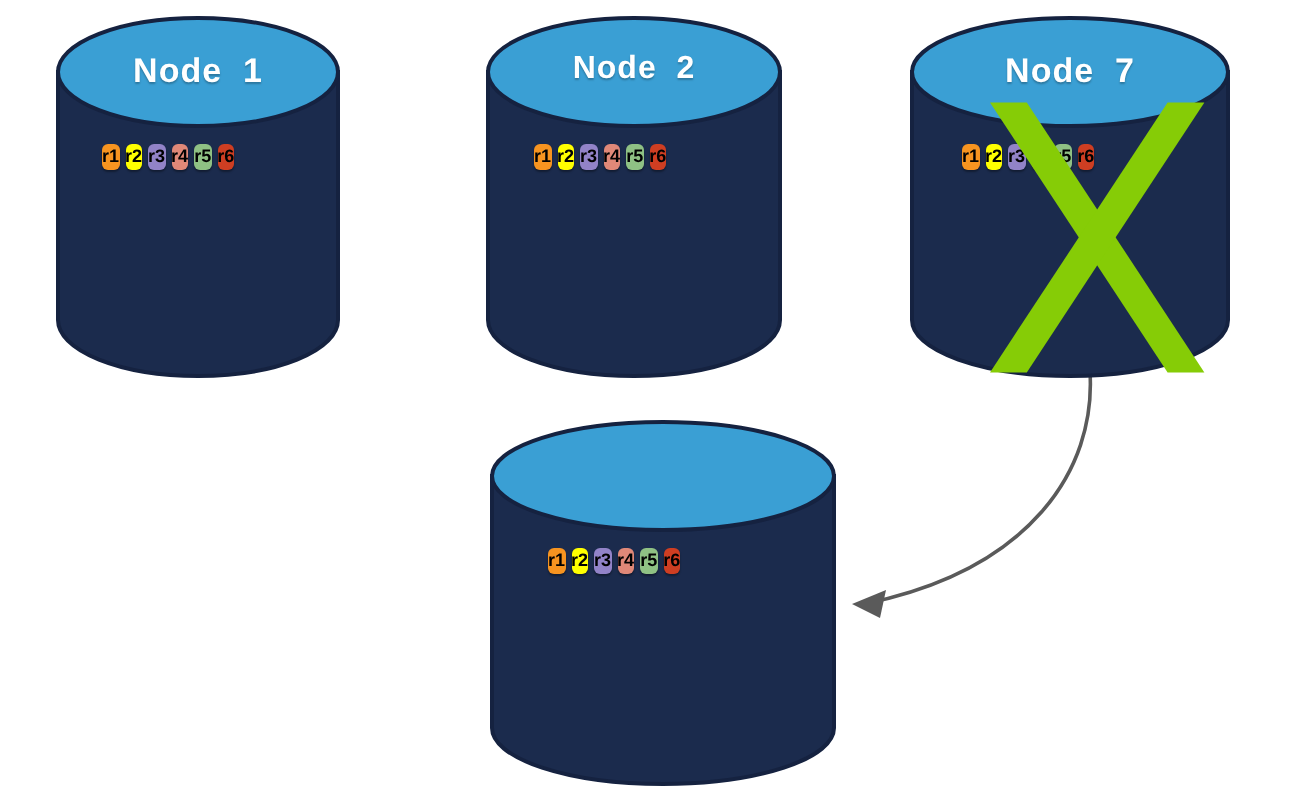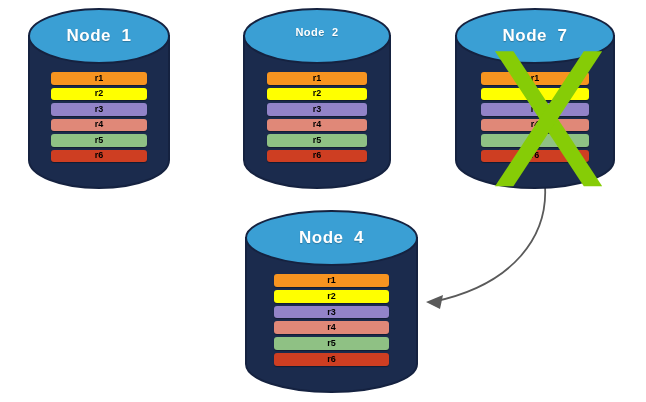--- a/index.html
+++ b/index.html
@@ -37,21 +37,21 @@
     color: #ffffff;
     font-weight: bold;
     letter-spacing: 0.5px;
     text-shadow: 0 1px 1px rgba(0,0,0,0.25);
     white-space: pre;
     user-select: none;
   }
   .records {
     position: absolute;
     display: flex;
-    flex-direction: column;
+    flex-direction: row;
   }
   .record {
     position: relative;
     border-radius: 3px;
     color: #000000;
     font-weight: bold;
     text-align: center;
     line-height: 1;
     display: flex;
     align-items: center;
@@ -106,21 +106,21 @@
         <div class="record" style="background: rgb(206, 62, 34); height: 12.5px; font-size: 9px;">
           <span>r6</span>
         </div>
       </div>
     </div>
     <div class="node" style="left: 243px; top: 8px; width: 148px; height: 180px;">
       <svg class="node-svg" width="148" height="180" viewBox="0 0 148 180">
         <path d="M 1 28 L 1 152 A 73 28 0 0 0 147 152 L 147 28 Z" fill="#1B2B4D" stroke="#152240" stroke-width="2"></path>
         <ellipse cx="74" cy="28" rx="73" ry="27" fill="#3A9FD4" stroke="#152240" stroke-width="2"></ellipse>
       </svg>
-      <div class="node-title" style="top: 18px; font-size: 11px;">Node  2</div>
+      <div class="node-title" style="top: 18px; font-size: 16px;">Node  2</div>
       <div class="records" style="left: 24px; right: 24px; width: auto; top: 64px; gap: 3px;">
         <div class="record" style="background: rgb(247, 148, 32); height: 12.5px; font-size: 9px;">
           <span>r1</span>
         </div>
         <div class="record" style="background: rgb(255, 255, 0); height: 12.5px; font-size: 9px;">
           <span>r2</span>
         </div>
         <div class="record" style="background: rgb(146, 131, 200); height: 12.5px; font-size: 9px;">
           <span>r3</span>
         </div>
@@ -164,21 +164,20 @@
       <svg class="overlay-x" width="160" height="180" viewBox="0 0 160 180" style="left: 0px; top: 0px;">
         <path d="M 40 43.199999999999996 L 58.400000000000006 43.199999999999996 L 147.20000000000002 178.2 L 128.8 178.2 Z" fill="#86CC06"></path>
         <path d="M 147.20000000000002 43.199999999999996 L 128.8 43.199999999999996 L 40 178.2 L 58.400000000000006 178.2 Z" fill="#86CC06"></path>
       </svg>
     </div>
     <div class="node" style="left: 245px; top: 210px; width: 173px; height: 182px;">
       <svg class="node-svg" width="173" height="182" viewBox="0 0 173 182">
         <path d="M 1 28 L 1 154 A 85.5 28 0 0 0 172 154 L 172 28 Z" fill="#1B2B4D" stroke="#152240" stroke-width="2"></path>
         <ellipse cx="86.5" cy="28" rx="85.5" ry="27" fill="#3A9FD4" stroke="#152240" stroke-width="2"></ellipse>
       </svg>
-      <div class="node-title" style="top: 18px; font-size: 17px;">Node  4</div>
       <div class="records" style="left: 29px; right: 29px; width: auto; top: 64px; gap: 3px;">
         <div class="record" style="background: rgb(247, 148, 32); height: 12.8333px; font-size: 9px;">
           <span>r1</span>
         </div>
         <div class="record" style="background: rgb(255, 255, 0); height: 12.8333px; font-size: 9px;">
           <span>r2</span>
         </div>
         <div class="record" style="background: rgb(146, 131, 200); height: 12.8333px; font-size: 9px;">
           <span>r3</span>
         </div>

